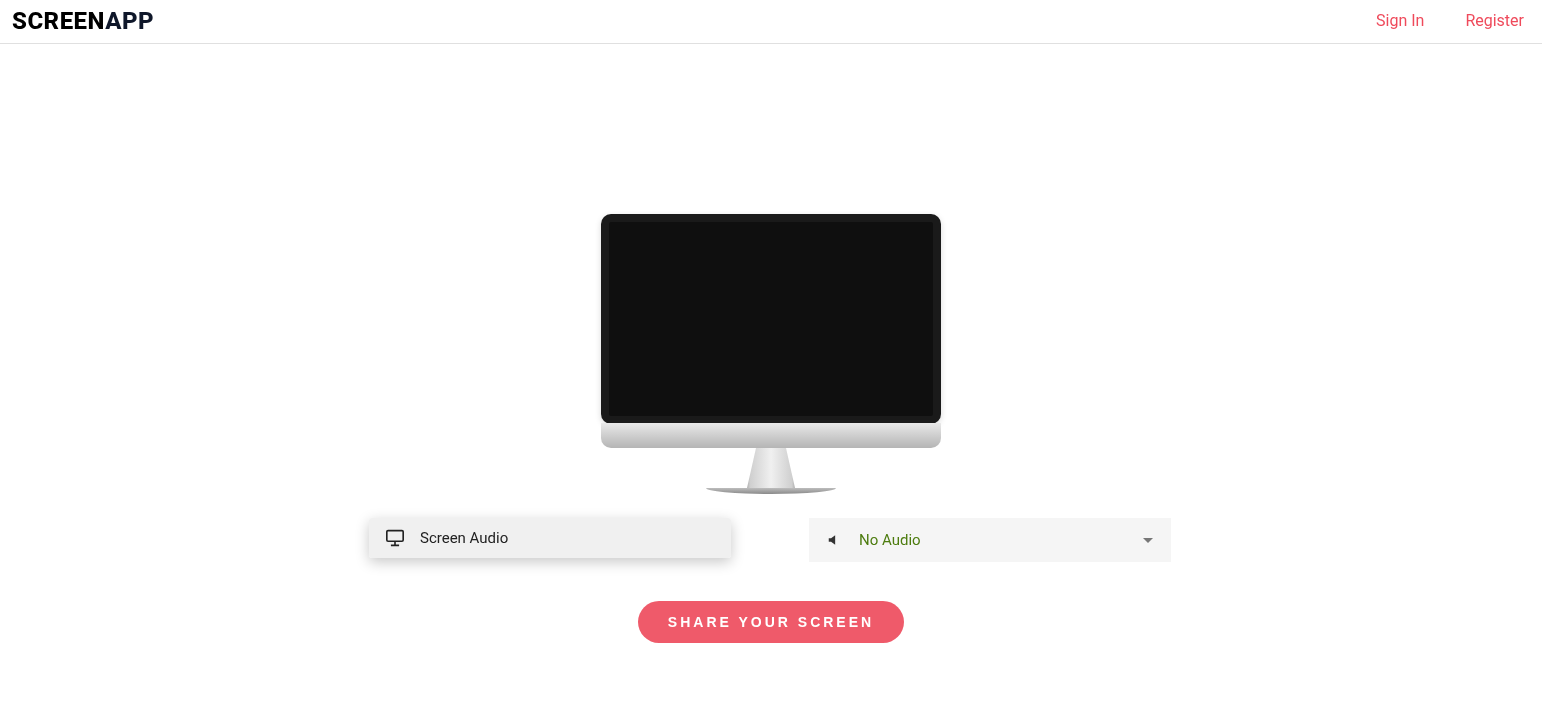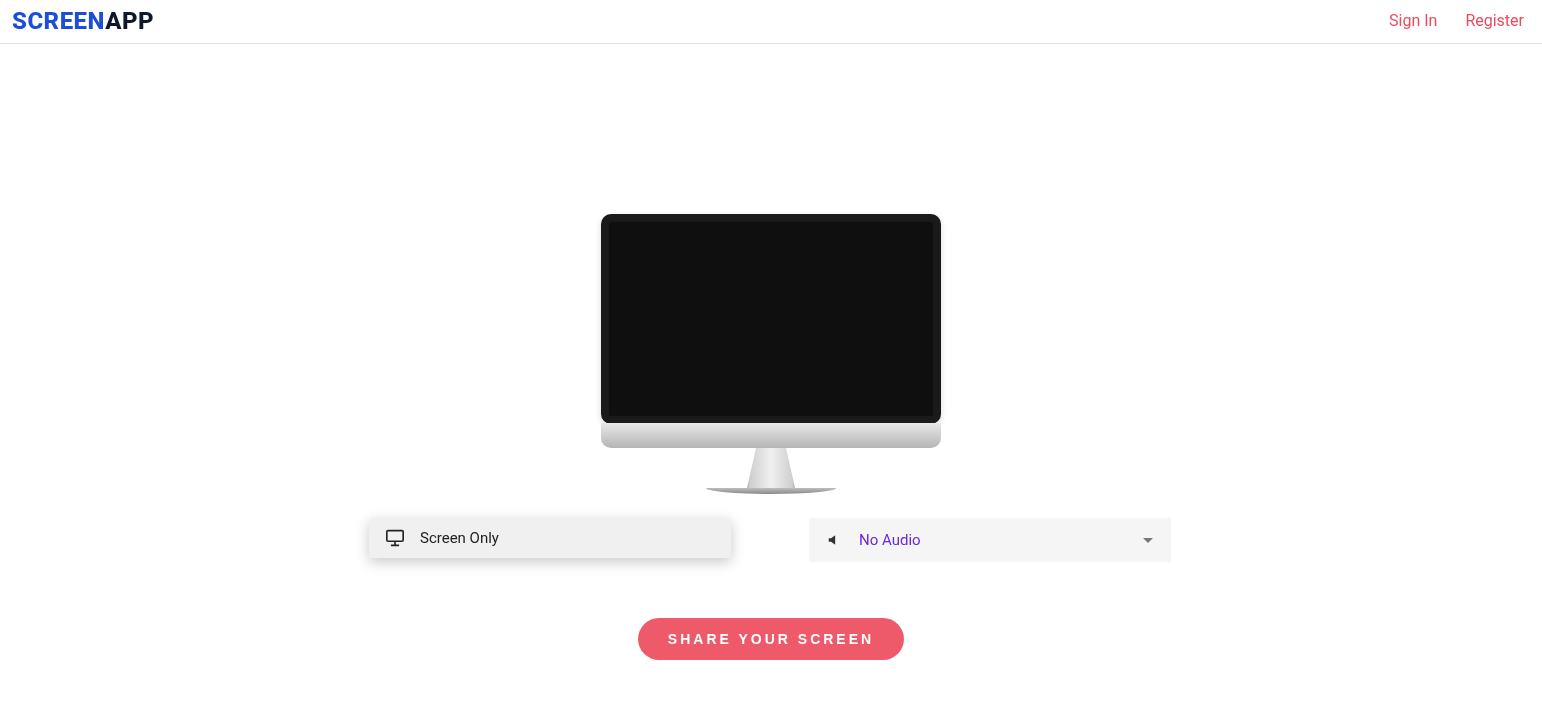--- a/index.html
+++ b/index.html
@@ -22,28 +22,28 @@
       border-bottom: 1px solid #e0e0e0;
       height: 44px;
     }
     .logo {
       font-size: 24px;
       font-weight: 800;
       letter-spacing: 0.5px;
       line-height: 1;
     }
     .logo-screen {
-      color: #1d4ed8;
+      color: #000000;
     }
     .logo-app {
       color: #0f172a;
     }
     .nav-links {
       display: flex;
-      gap: 28px;
+      gap: 41px;
     }
     .nav-link {
       color: #ef4a5b;
       font-size: 16px;
       text-decoration: none;
       cursor: pointer;
     }
     .main {
       position: relative;
       display: flex;
@@ -101,21 +101,21 @@
     .dropdown {
       background: #f5f5f5;
       width: 362px;
       height: 44px;
       display: flex;
       align-items: center;
       justify-content: space-between;
       padding: 0 18px 0 18px;
       cursor: pointer;
       font-size: 15px;
-      color: #6d28d9;
+      color: #4d7c0f;
     }
     .dropdown-left {
       display: flex;
       align-items: center;
       gap: 18px;
     }
     .caret-down {
       width: 0;
       height: 0;
       border-left: 5px solid transparent;
@@ -139,21 +139,21 @@
       gap: 15px;
       padding: 11px 16px;
       font-size: 15px;
       color: #222;
       cursor: pointer;
     }
     .menu-item.selected {
       background: #f0f0f0;
     }
     .share-button {
-      margin-top: 56px;
+      margin-top: 39px;
       background: #ef5a6a;
       color: #ffffff;
       border: none;
       border-radius: 22px;
       padding: 13px 30px;
       font-size: 14px;
       font-weight: 600;
       letter-spacing: 3px;
       cursor: pointer;
     }
@@ -193,21 +193,21 @@
     <div class="spacer-left">
       <div class="menu-popover">
         <div class="menu-item selected">
           <span>
             <svg width="20" height="18" viewBox="0 0 24 22" fill="none" stroke="#222" stroke-width="2">
               <rect x="2" y="2" width="20" height="13" rx="1.5"></rect>
               <line x1="7" y1="20" x2="17" y2="20"></line>
               <line x1="12" y1="15" x2="12" y2="20"></line>
             </svg>
           </span>
-          <span>Screen Only</span>
+          <span>Screen Audio</span>
         </div>
       </div>
     </div>
 
     <div class="dropdown">
       <div class="dropdown-left">
         <span>
           <svg width="14" height="14" viewBox="0 0 24 24" fill="#333">
             <path d="M3 9v6h4l7 5V4L7 9H3z"></path>
           </svg>

